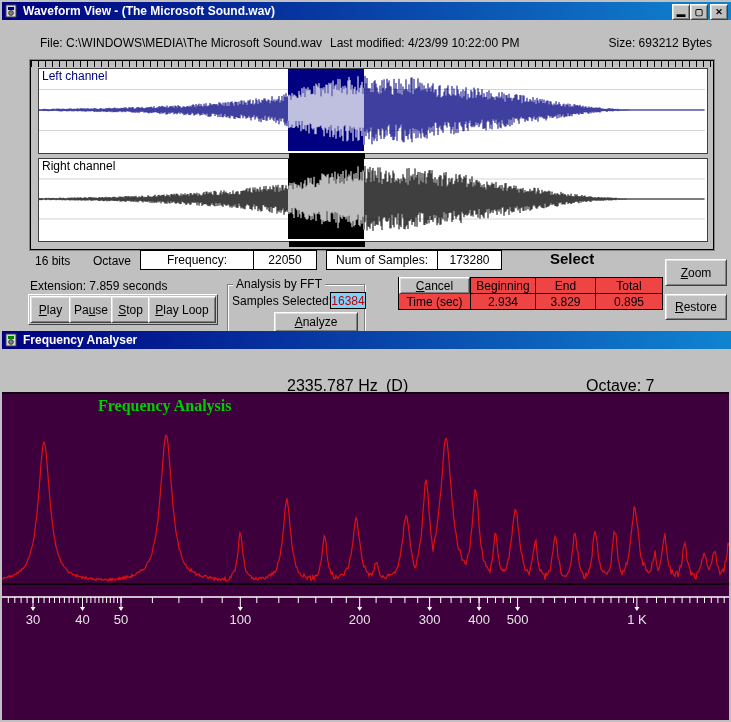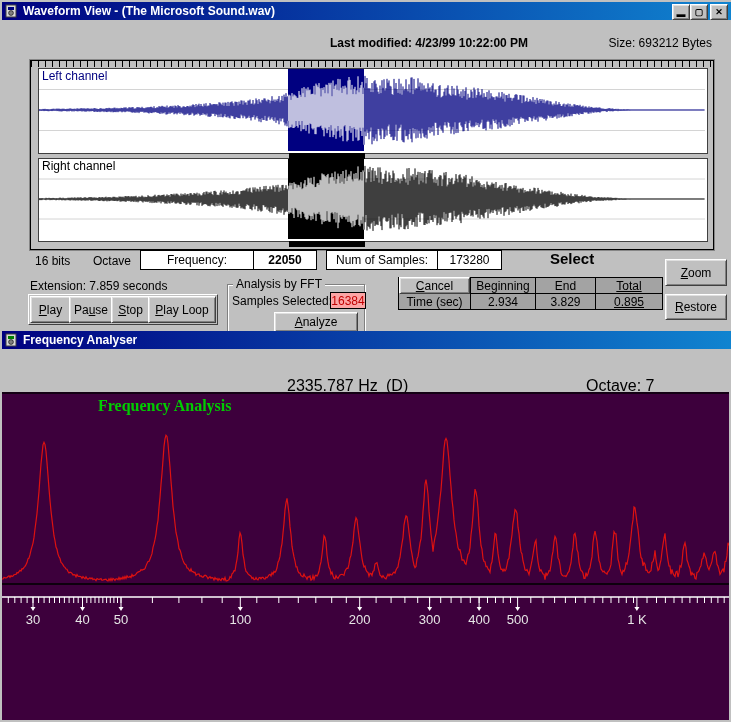--- a/index.html
+++ b/index.html
@@ -22,22 +22,22 @@
   .ruler{position:absolute;left:0;top:0;width:100%;height:6px;
          background:repeating-linear-gradient(90deg,#000 0 1px,transparent 1px 7px);}
   .panel{position:absolute;left:7px;width:668px;background:#fff;border:1px solid #404040;}
   .chlabel{position:absolute;left:3px;top:0;font-size:12px;z-index:3;}
   .selbar{position:absolute;background:#000;z-index:2;}
   .group{position:absolute;border:1px solid #808080;box-shadow:inset 1px 1px 0 #fff,1px 1px 0 #fff;}
   .group>.glabel{position:absolute;top:-8px;left:5px;background:#c0c0c0;padding:0 3px;font-size:12px;}
   .tbl{position:absolute;left:398px;top:277px;border:1px solid #000;background:#fff;}
   .trow{display:flex;}
   .tc{border-right:1px solid #000;border-bottom:1px solid #000;display:flex;align-items:center;
-      justify-content:center;font-size:12px;background:#a3a3a3;height:15px;}
-  .tc:last-child{border-right:none;text-decoration:underline;}
+      justify-content:center;font-size:12px;background:#ef4444;height:15px;}
+  .tc:last-child{border-right:none;}
   .trow:last-child .tc{border-bottom:none;}
   .purple{position:absolute;left:2px;top:392px;width:727px;height:326px;background:#3d003c;
           border-top:2px solid #140014;}
   .readout{position:absolute;top:377px;font-size:16px;color:#000;}
   u{text-decoration:underline;}
   svg{display:block;}
 </style>
 </head>
 <body>
 
@@ -52,21 +52,22 @@
       </svg>
     </span>
     <span>Waveform View - (The Microsoft Sound.wav)</span>
     <span style="position:absolute;right:4px;top:2px;display:flex;gap:0px;">
       <span class="winbtn" style="align-items:flex-end;">▬</span>
       <span class="winbtn">▢</span>
       <span class="winbtn" style="margin-left:2px;">✕</span>
     </span>
   </div>
 
-  <div class="abs" style="left:330px;top:36px;font-weight:bold;">Last modified: 4/23/99 10:22:00 PM</div>
+  <div class="abs" style="left:40px;top:36px;">File: C:\WINDOWS\MEDIA\The Microsoft Sound.wav</div>
+  <div class="abs" style="left:330px;top:36px;">Last modified: 4/23/99 10:22:00 PM</div>
   <div class="abs" style="left:590px;top:36px;width:122px;text-align:right;">Size: 693212 Bytes</div>
 
   <div class="wavebox">
     <div class="ruler"></div>
     <div class="panel" style="top:7px;height:84px;">
       <span class="chlabel" style="color:#000080;">Left channel</span>
       <div id="waveL">
           <svg width="666" height="82">
       <defs>
               <clipPath id="clip_waveL">
@@ -104,21 +105,21 @@
         </div>
     </div>
     <div class="selbar" style="left:258px;top:180px;width:76px;height:6px;"></div>
   </div>
 
   <div class="abs" style="left:35px;top:254px;">16 bits</div>
   <div class="abs" style="left:93px;top:254px;">Octave</div>
 
   <div class="cellpair" style="left:140px;top:250px;height:18px;">
     <span class="c" style="width:112px;">Frequency:</span>
-    <span class="c" style="width:62px;font-weight:bold;">22050</span>
+    <span class="c" style="width:62px;">22050</span>
   </div>
   <div class="cellpair" style="left:326px;top:250px;height:18px;">
     <span class="c" style="width:110px;">Num of Samples:</span>
     <span class="c" style="width:63px;">173280</span>
   </div>
   <div class="abs" style="left:550px;top:250px;font-size:15px;font-weight:bold;">Select</div>
 
   <div class="btn" style="left:665px;top:259px;width:60px;height:25px;"><u>Z</u>oom</div>
   <div class="btn" style="left:665px;top:294px;width:60px;height:24px;"><u>R</u>estore</div>
 
@@ -127,21 +128,21 @@
   <div class="abs" style="left:28px;top:294px;width:188px;height:29px;border:1px solid;border-color:#fff #404040 #404040 #fff;">
     <div class="btn" style="left:1px;top:1px;width:39px;height:25px;"><u>P</u>lay</div>
     <div class="btn" style="left:40px;top:1px;width:42px;height:25px;">Pa<u>u</u>se</div>
     <div class="btn" style="left:82px;top:1px;width:37px;height:25px;"><u>S</u>top</div>
     <div class="btn" style="left:119px;top:1px;width:66px;height:25px;"><u>P</u>lay Loop</div>
   </div>
 
   <div class="group" style="left:227px;top:284px;width:136px;height:46px;">
     <span class="glabel">Analysis by FFT</span>
     <span class="abs" style="left:4px;top:9px;">Samples Selected:</span>
-    <span class="abs" style="left:102px;top:7px;width:34px;height:15px;border:1px solid #000;background:#fca5a5;
+    <span class="abs" style="left:102px;top:7px;width:34px;height:15px;border:1px solid #000;background:#7dd3fc;
           color:#c00000;display:flex;align-items:center;justify-content:center;">16384</span>
     <div class="btn" style="left:46px;top:27px;width:82px;height:18px;"><u>A</u>nalyze</div>
   </div>
 
   <div class="tbl">
     <div class="trow">
       <div class="tc" style="width:71px;padding:0;background:#c0c0c0;">
         <div class="btn" style="position:static;width:100%;height:100%;"><u>C</u>ancel</div>
       </div>
       <div class="tc" style="width:64px;">Beginning</div>

